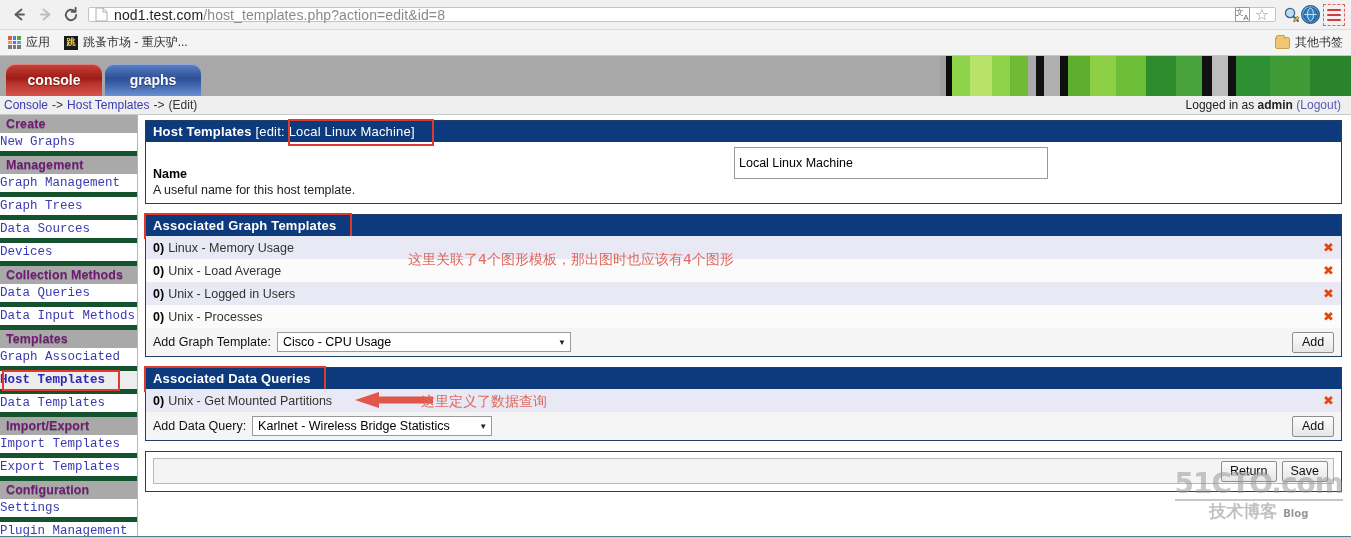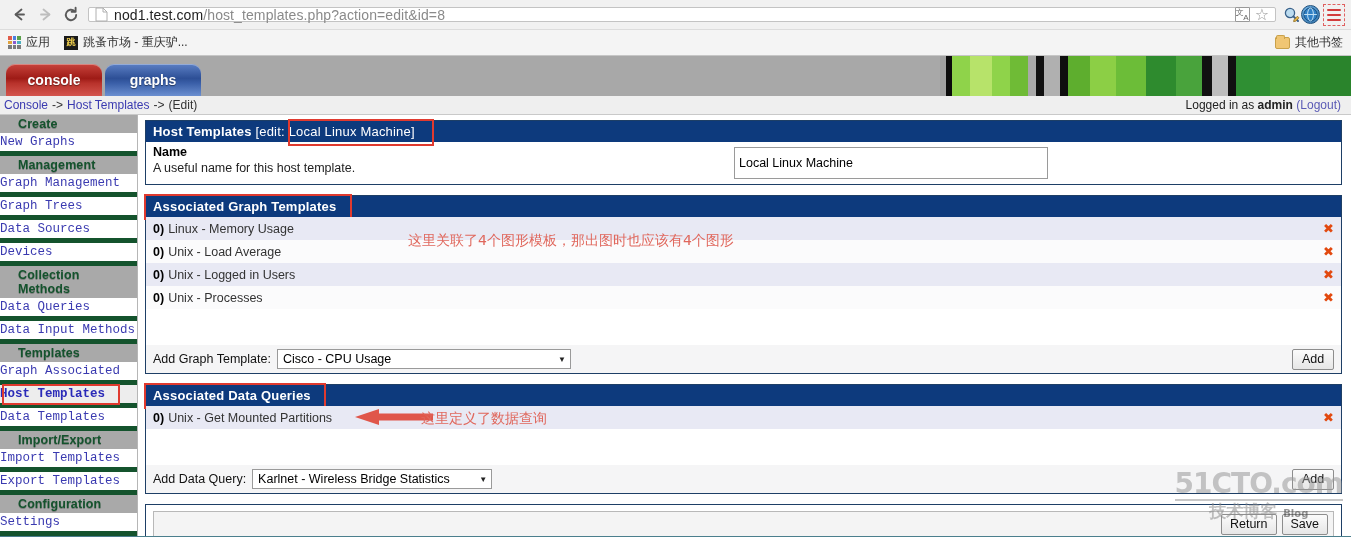--- a/index.html
+++ b/index.html
@@ -215,23 +215,23 @@
   
   .sidebar {
     width: 138px;
     flex: none;
     background: #fff;
     border-right: 1px solid #b6b6b6;
     font-size: 12.5px;
   }
   .side-head {
     background: #a9a9a9;
-    color: #14532d;
+    color: #701a75;
     font-weight: bold;
-    padding: 2px 18px;
+    padding: 2px 6px;
     font-size: 12.5px;
     letter-spacing: .1px;
     text-shadow: 0 1px 0 rgba(0,0,0,.25);
   }
   .side-link {
     display: block;
     padding: 2px 0;
     color: #3a3ab0;
     text-decoration: none;
     border-bottom: 5px solid #14532d;
@@ -272,21 +272,21 @@
     padding: 3px 7px;
     letter-spacing: .2px;
   }
   .panel-title .subtle { font-weight: normal; }
   .field-row {
     display: flex;
     align-items: flex-start;
     padding: 3px 7px 5px 7px;
     background: #fff;
   }
-  .field-label { flex: 1 1 auto; }
+  .field-label { flex: 1 1 auto; margin-top: 22px; }
   .field-label .fl-name { font-weight: bold; font-size: 12.5px; color: #000; display:block; line-height:1.25; }
   .field-label .fl-desc { font-size: 12.5px; color: #222; display:block; line-height:1.25; }
   .field-input { flex: none; width: 600px; padding-top: 2px; }
   .text-input {
     width: 314px;
     height: 32px;
     border: 1px solid #9a9a9a;
     font-size: 12.5px;
     padding: 1px 4px;
     color: #000;
@@ -314,21 +314,20 @@
     line-height: 1;
     flex: none;
   }
   .add-row {
     display: flex;
     align-items: center;
     height: 28px;
     padding: 0 7px;
     background: #f5f5f6;
     font-size: 12.5px;
-    margin-top: 36px;
   }
   .add-row .lbl { margin-right: 6px; color: #111; }
   .sel {
     height: 20px;
     border: 1px solid #9a9a9a;
     background: #fff;
     font-size: 12.5px;
     padding: 0 18px 0 5px;
     color: #000;
     font-family: "Liberation Sans", sans-serif;

